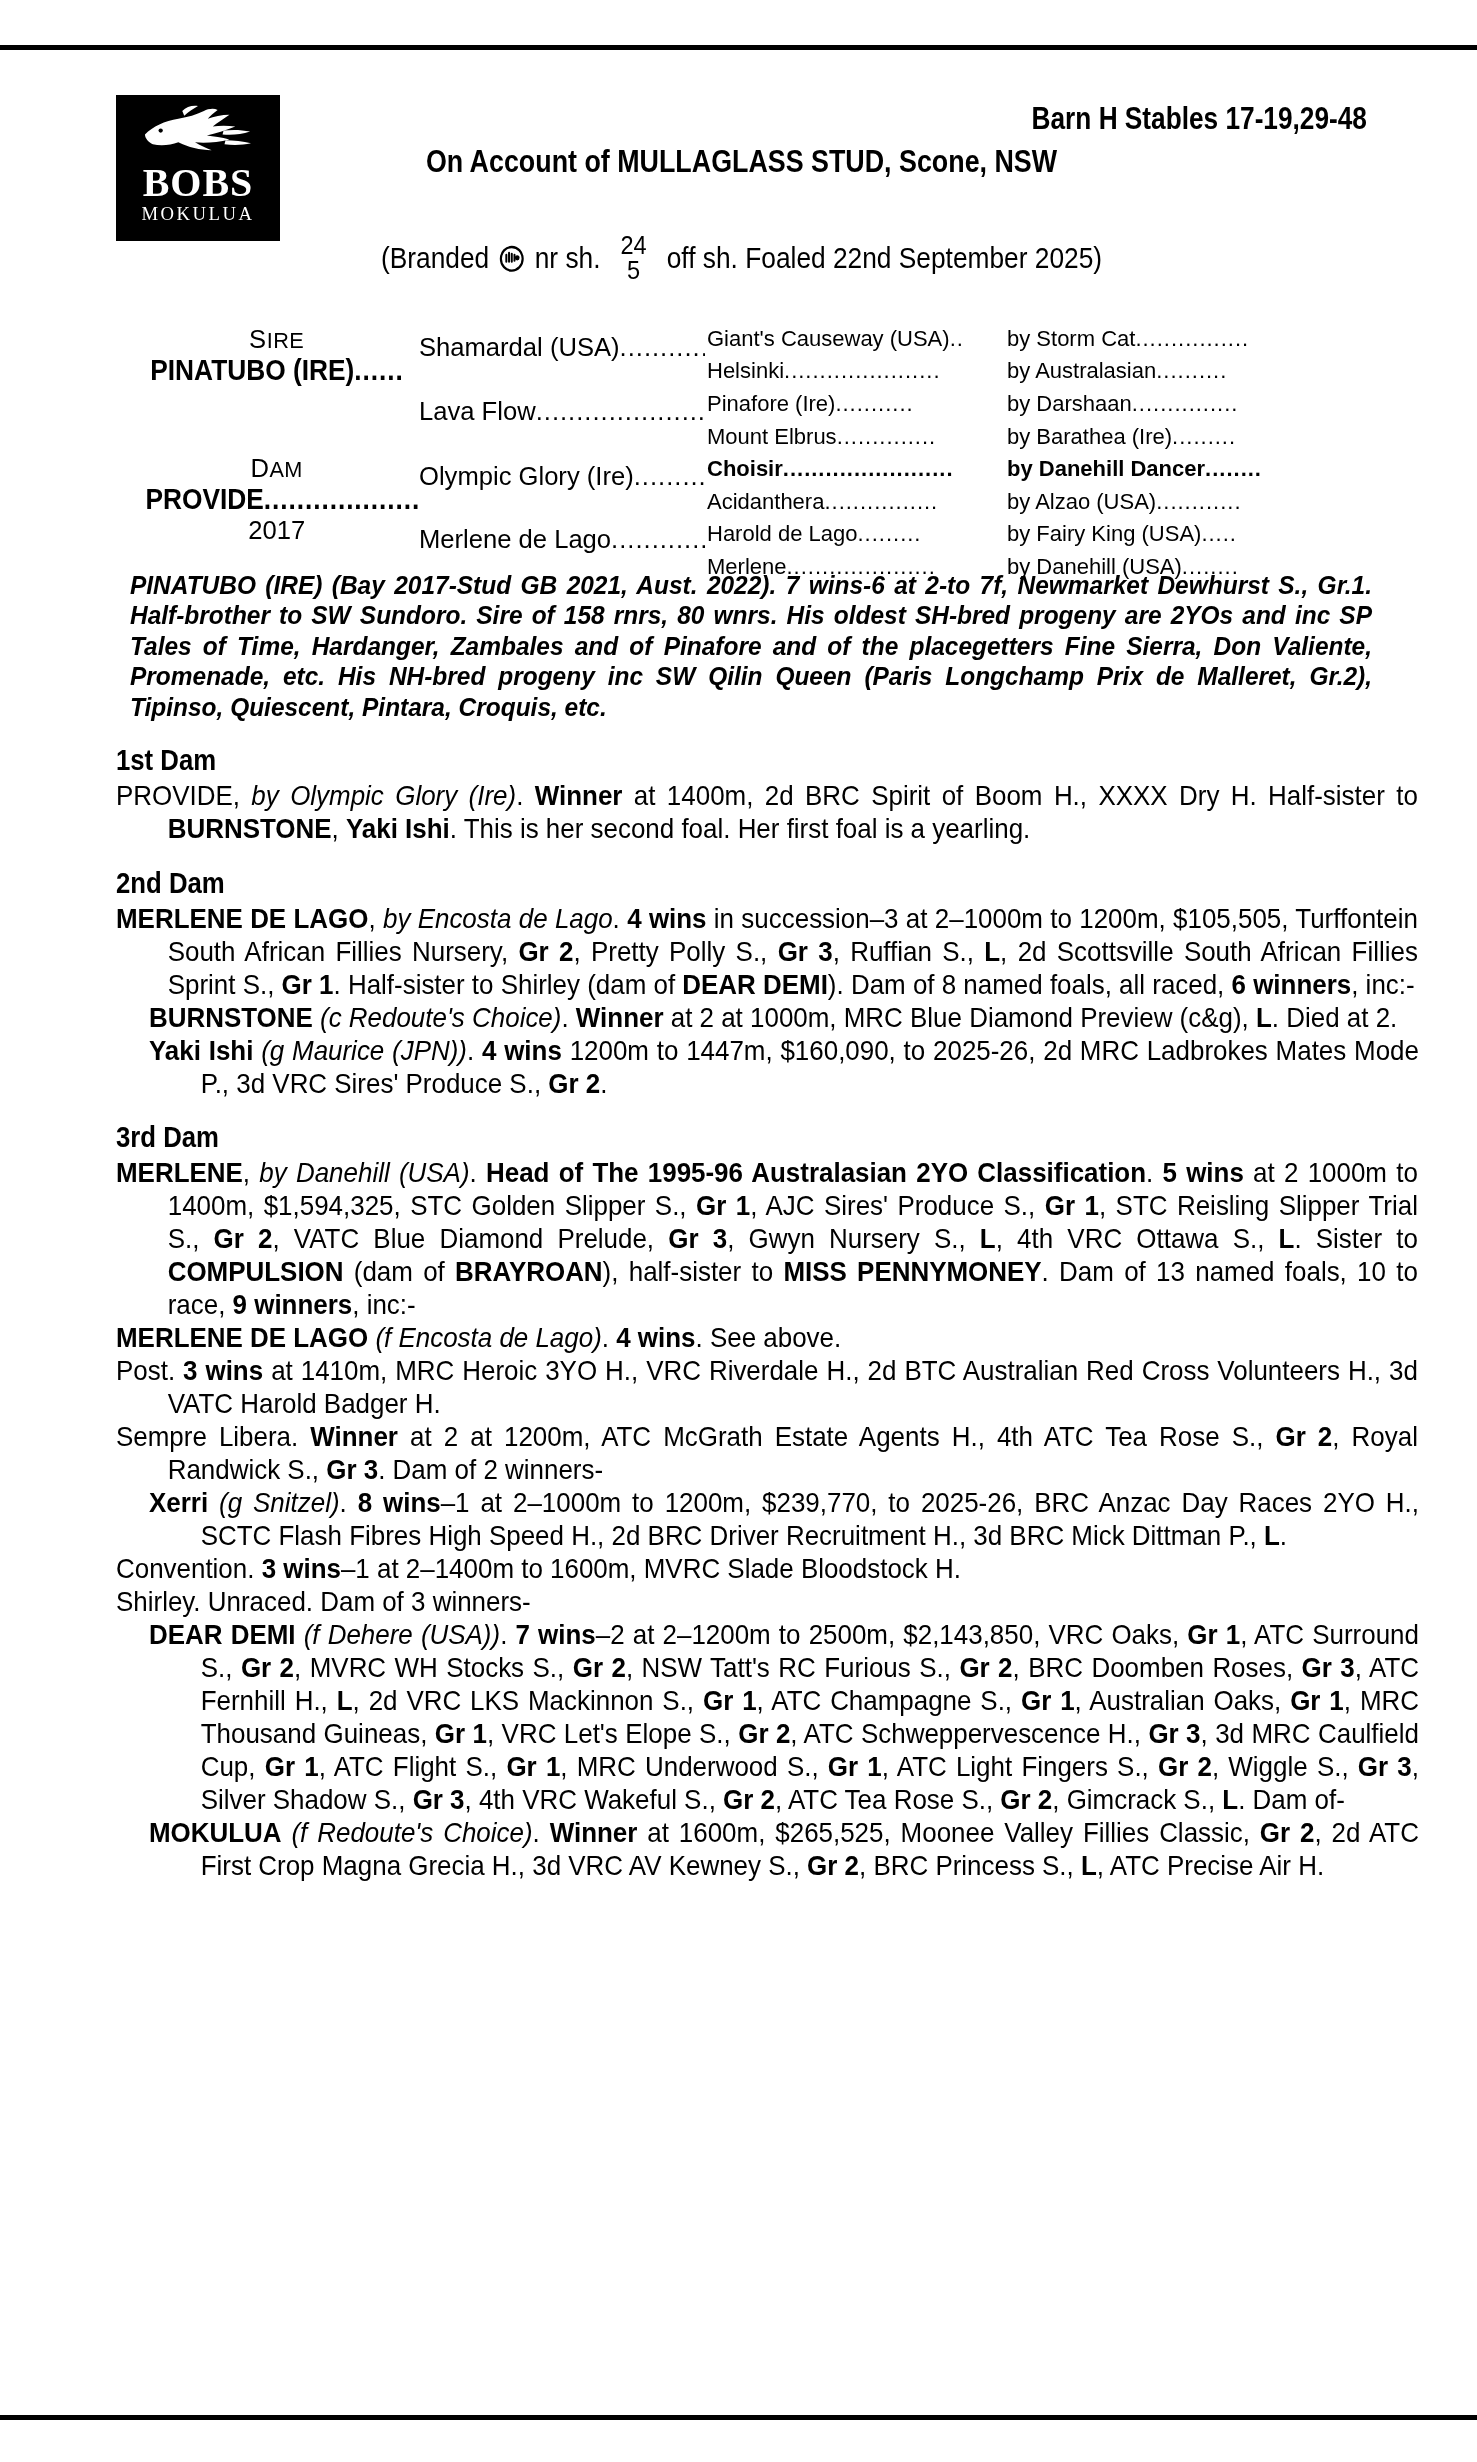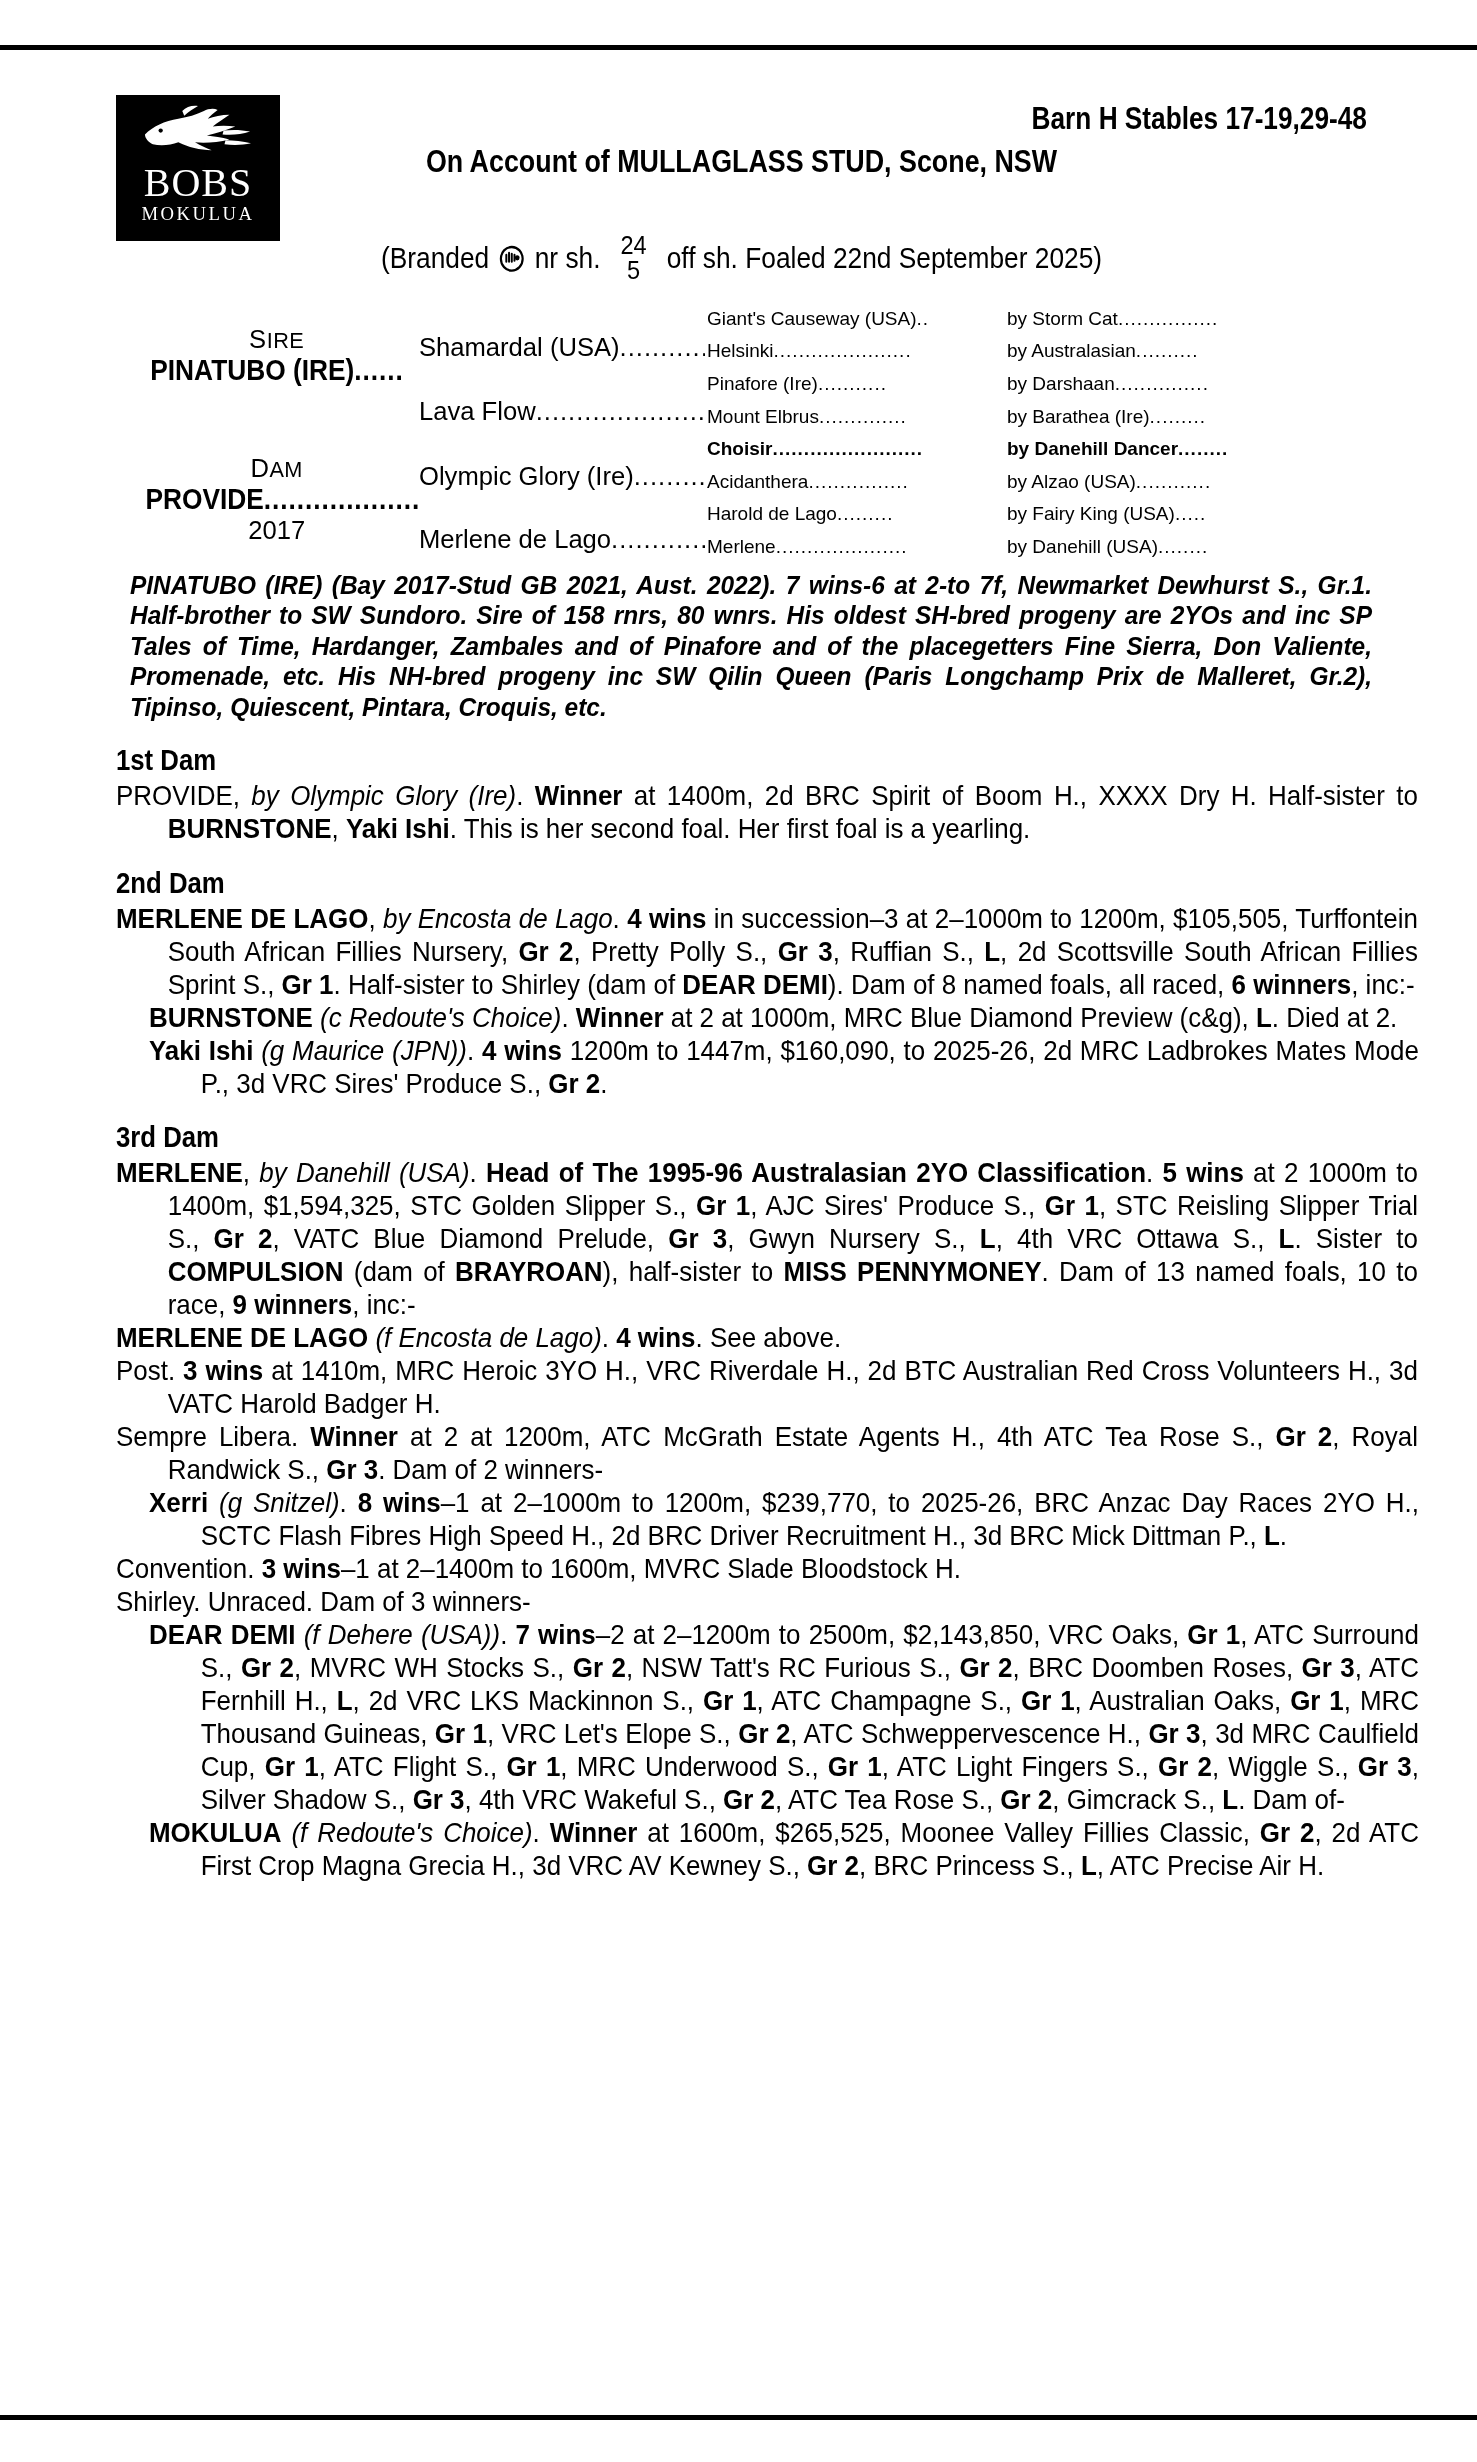--- a/index.html
+++ b/index.html
@@ -65,21 +65,21 @@
   .bobs-horse {
     width: 118px;
     height: 55px;
     margin: 3.9px auto 0 auto;
     display: block;
   }
   .bobs-word {
     font-family: "Liberation Serif", serif;
     font-size: 40px;
     line-height: 41px;
-    font-weight: 400;
+    font-weight: 700;
     letter-spacing: 1px;
     margin-top: 2px;
   }
   .bobs-sub {
     font-family: "Liberation Serif", serif;
     font-size: 18.7px;
     line-height: 21.7px;
     letter-spacing: 2.5px;
   }
 
@@ -213,23 +213,24 @@
   }
   .gp.r1 { top: 25.6px; }
   .gp.r2 { top: 89px; }
   .gp.r3 { top: 154px; }
   .gp.r4 { top: 217px; }
 
   .gg {
     position: absolute;
     left: 0;
     right: 0;
-    font-size: 19px;
+    font-size: 22px;
     white-space: nowrap;
     overflow: hidden;
+    margin-top: 18px;
   }
   .gg.g1 { top: 0px; }
   .gg.g2 { top: 32.5px; }
   .gg.g3 { top: 65px; }
   .gg.g4 { top: 98px; }
   .gg.g5 { top: 130px; font-weight: bold; }
   .gg.g6 { top: 163px; }
   .gg.g7 { top: 195px; }
   .gg.g8 { top: 228px; }
 

